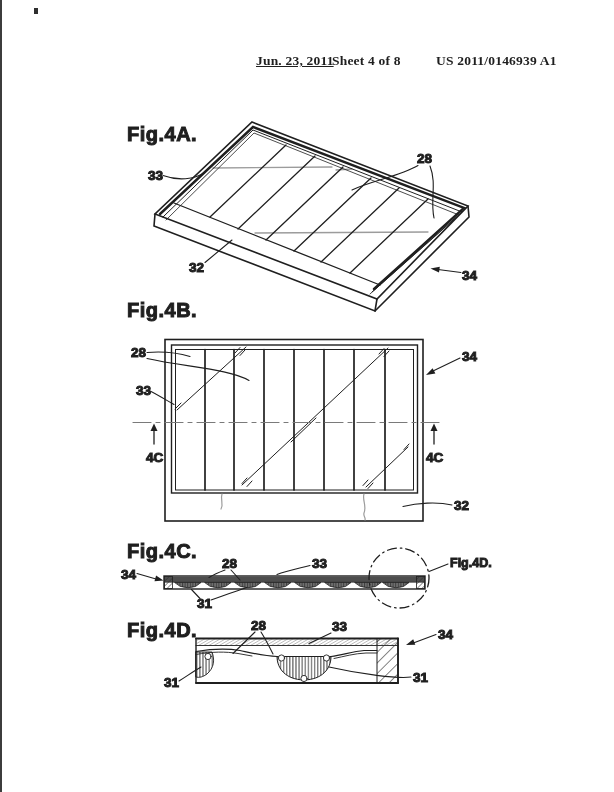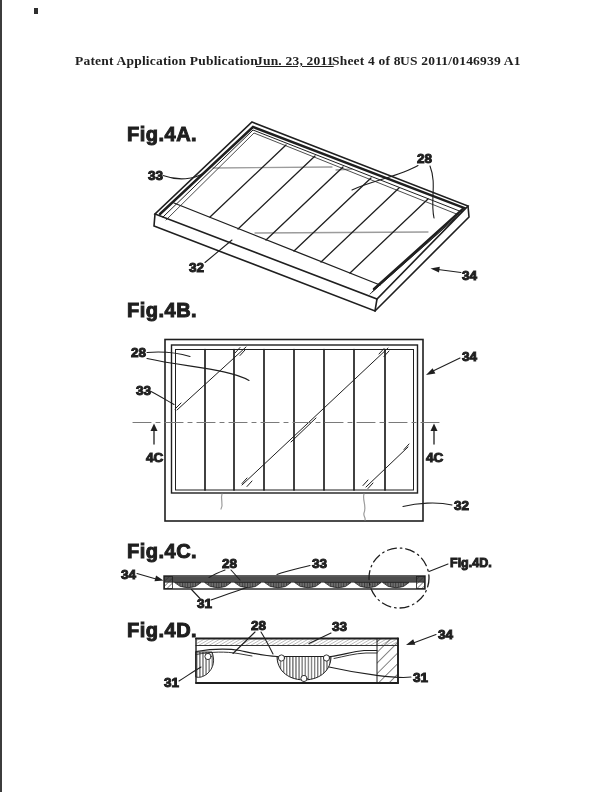--- a/index.html
+++ b/index.html
@@ -19,21 +19,21 @@
   .hdr{
     position:absolute;top:53px;
     font-family:"Liberation Serif",serif;
     font-weight:700;font-size:13.5px;
     color:var(--ink);white-space:nowrap;
     letter-spacing:0.2px;
   }
   #hdr-pub{left:75px;}
   #hdr-date{left:256px;text-decoration:underline;}
   #hdr-sheet{left:332px;}
-  #hdr-doc{left:400px;}
+  #hdr-doc{left:436px;}
   #drawings{position:absolute;left:0;top:0;color:var(--ink);}
   .ftitle{
     font-family:"Liberation Sans",sans-serif;
     font-size:20px;font-weight:600;
     fill:var(--ink);letter-spacing:0.5px;
   }
   .ref{
     font-family:"Liberation Sans",sans-serif;
     font-size:13.5px;font-weight:600;
     fill:var(--ink);
@@ -47,21 +47,20 @@
   .scan-speck{position:absolute;left:34px;top:8px;width:4px;height:6px;background:#2f2f2f;}
 </style>
 </head>
 <body>
 
 <div id="page">
 
   <div class="scan-edge"></div>
   <div class="scan-speck"></div>
 
-  <div class="hdr" id="hdr-pub">Patent Application Publication</div>
   <div class="hdr" id="hdr-date">Jun. 23, 2011</div>
   <div class="hdr" id="hdr-sheet">Sheet 4 of 8</div>
   <div class="hdr" id="hdr-doc">US 2011/0146939 A1</div>
 
   <svg id="drawings" width="614" height="792" viewBox="0 0 614 792">
     <defs>
       <pattern id="diag7" width="7.5" height="7.5" patternUnits="userSpaceOnUse" patternTransform="rotate(45)">
         <line x1="0" y1="0" x2="0" y2="7.5" stroke="#333333" stroke-width="1.2"></line>
       </pattern>
       <pattern id="diag3" width="3.4" height="3.4" patternUnits="userSpaceOnUse" patternTransform="rotate(45)">

